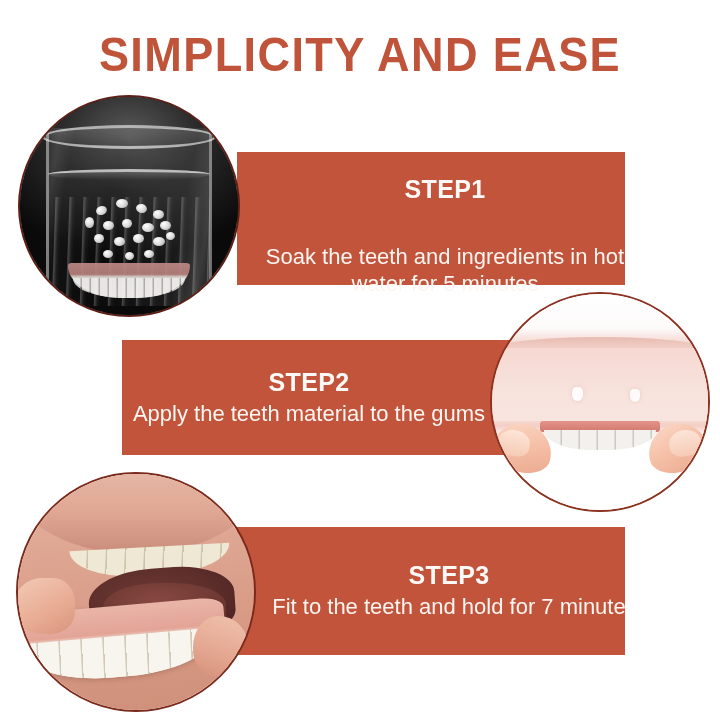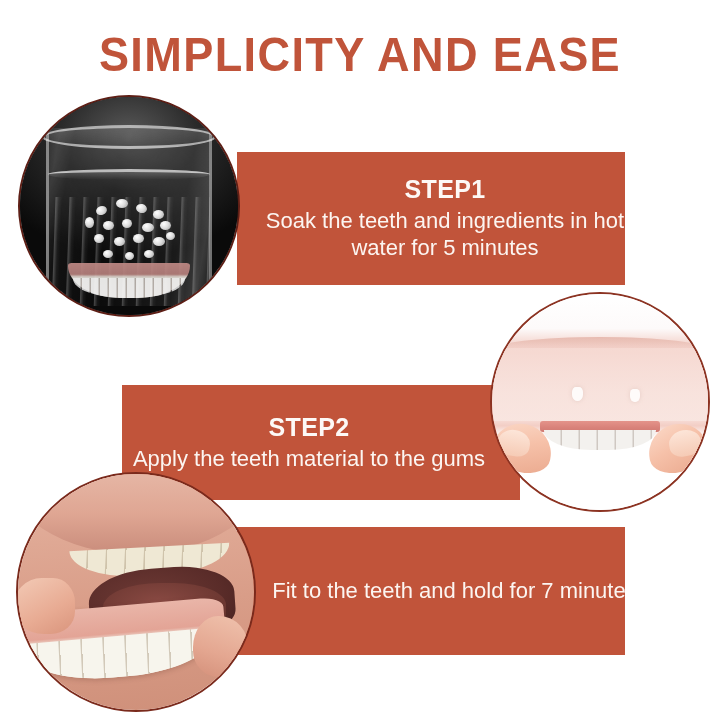--- a/index.html
+++ b/index.html
@@ -53,26 +53,26 @@
     color:#FDF9F6;
   }
   .banner .step-desc {
     font-size:22px;
     line-height:1.25;
     color:#FCF5F1;
     padding:0 14px;
   }
 
   #banner1 { left:237px; top:152px; width:388px; height:133px; }
-  #banner2 { left:122px; top:340px; width:398px; height:115px;margin-top:45px; }
+  #banner2 { left:122px; top:340px; width:398px; height:115px; }
   #banner3 { left:237px; top:527px; width:388px; height:128px; }
 
   
   #banner2 .step-label, #banner2 .step-desc { transform:translateX(-12px); }
-  #banner1 .step-label, #banner1 .step-desc { transform:translateX(14px); }
+  #banner1 .step-label, #banner1 .step-desc { transform:translateX(14px);margin-top:36px; }
   #banner3 .step-label, #banner3 .step-desc { transform:translateX(18px); }
 
   
   .photo-circle {
     position:absolute;
     border-radius:50%;
     overflow:hidden;
     border:2px solid #6B241A;
     z-index:3;
   }
@@ -275,20 +275,21 @@
     <div class="step-label">STEP1</div>
     <div class="step-desc">Soak the teeth and ingredients in hot water for 5 minutes</div>
   </div>
 
   <div class="banner" id="banner2">
     <div class="step-label">STEP2</div>
     <div class="step-desc">Apply the teeth material to the gums</div>
   </div>
 
   <div class="banner" id="banner3">
+    <div class="step-label">STEP3</div>
     <div class="step-desc">Fit to the teeth and hold for 7 minute</div>
   </div>
 
   <div class="photo-circle" id="circle1">
     <div class="photo-inner glass-scene">
       <div class="glass-body"></div>
       <div class="glass-rim"></div>
       <div class="water-line"></div>
       <div class="glass-facets"></div>
 

